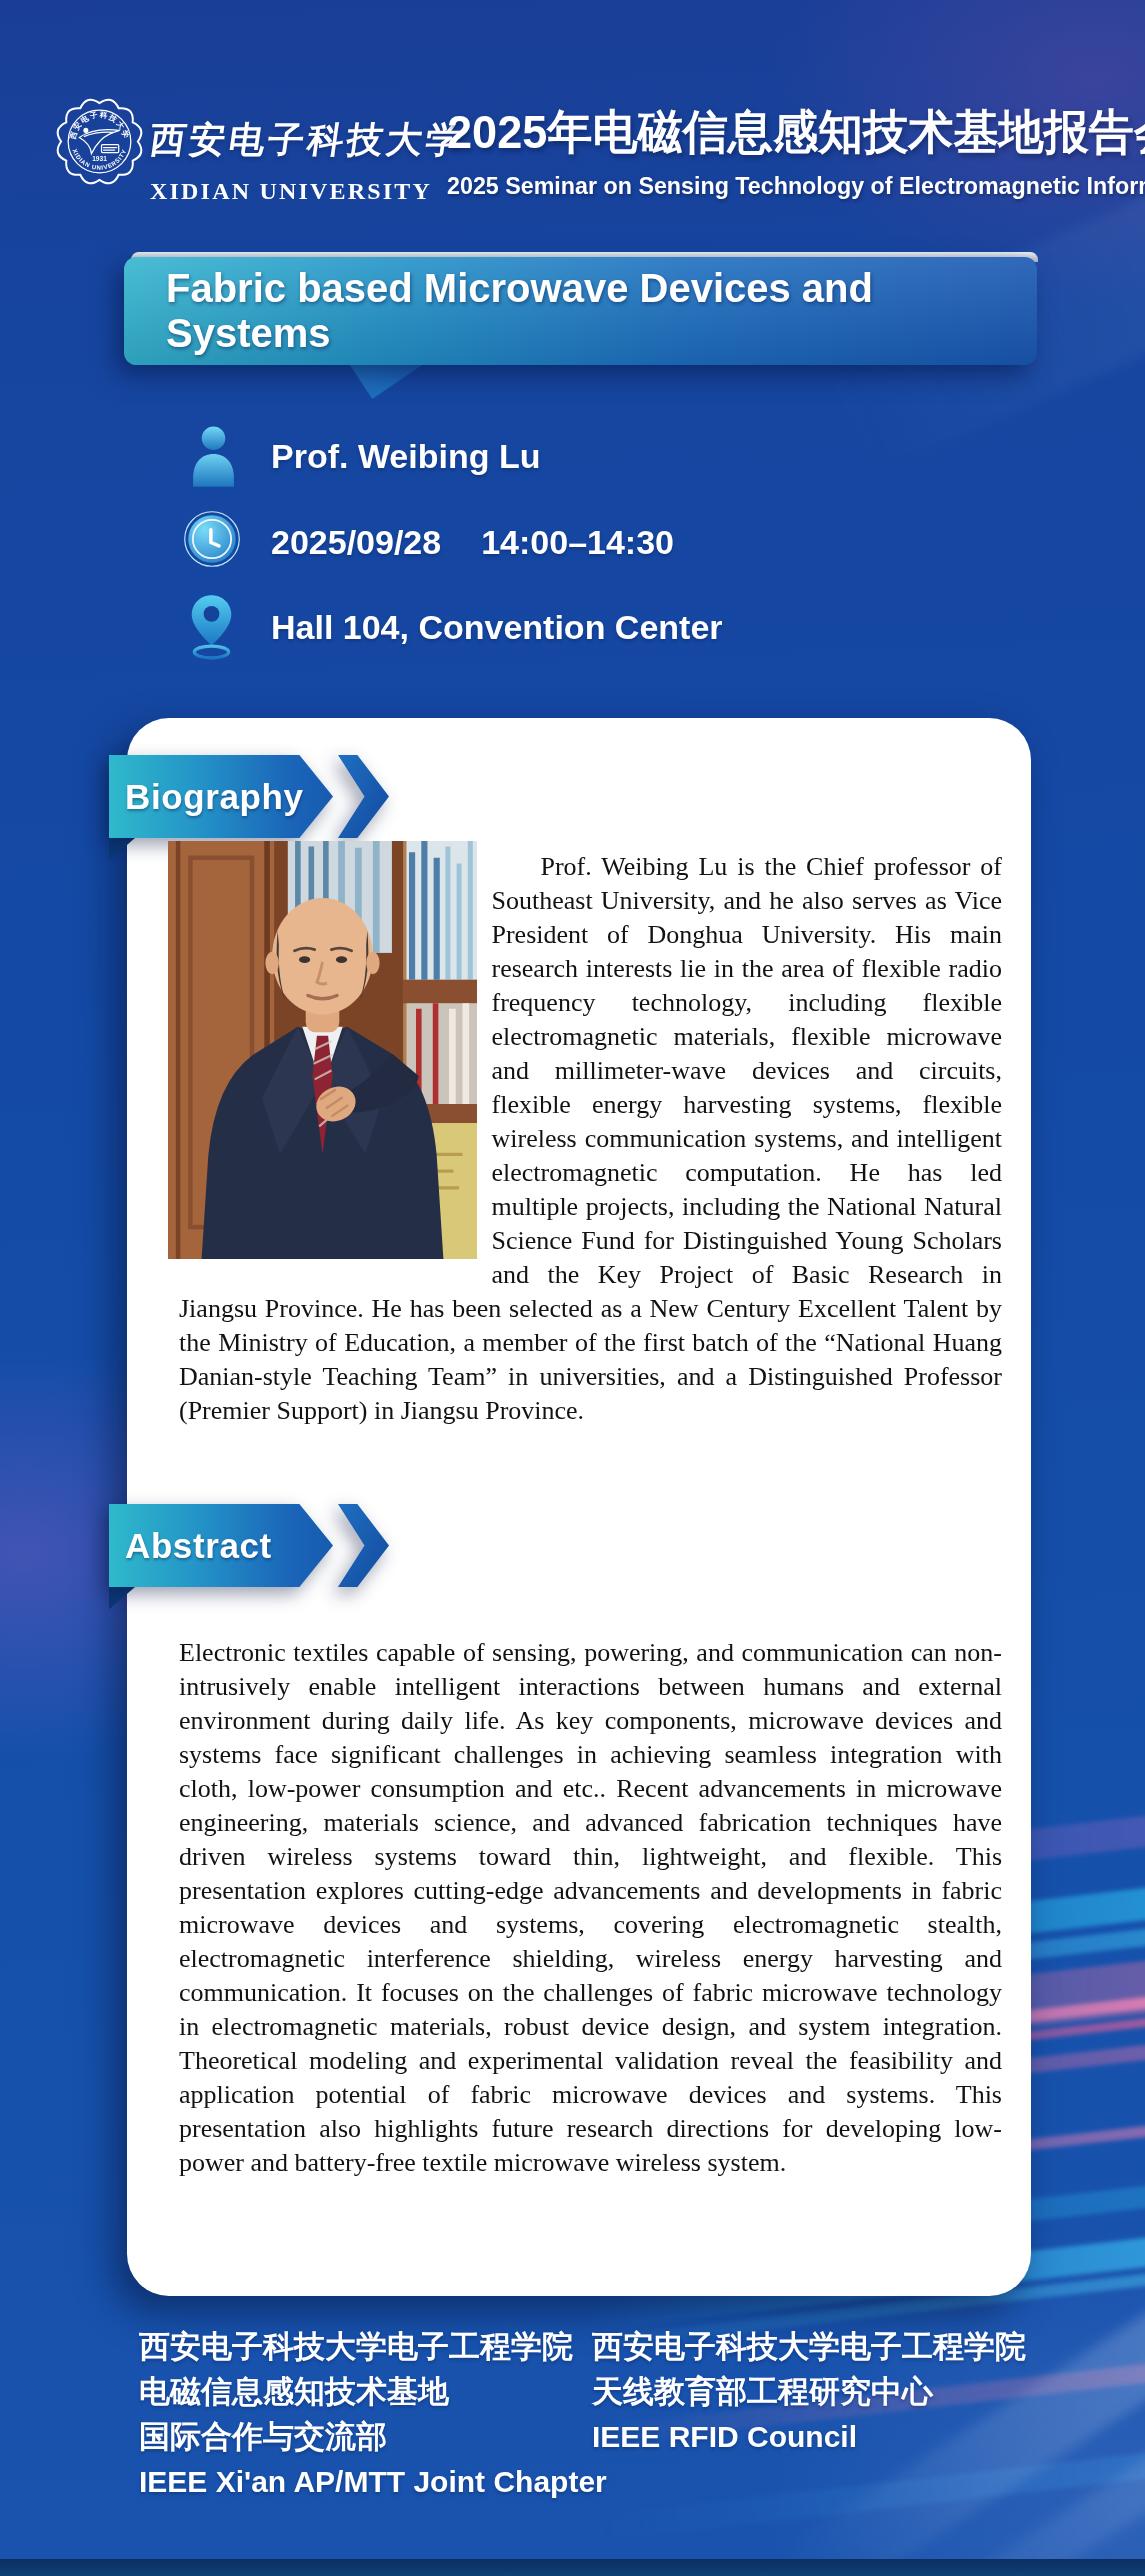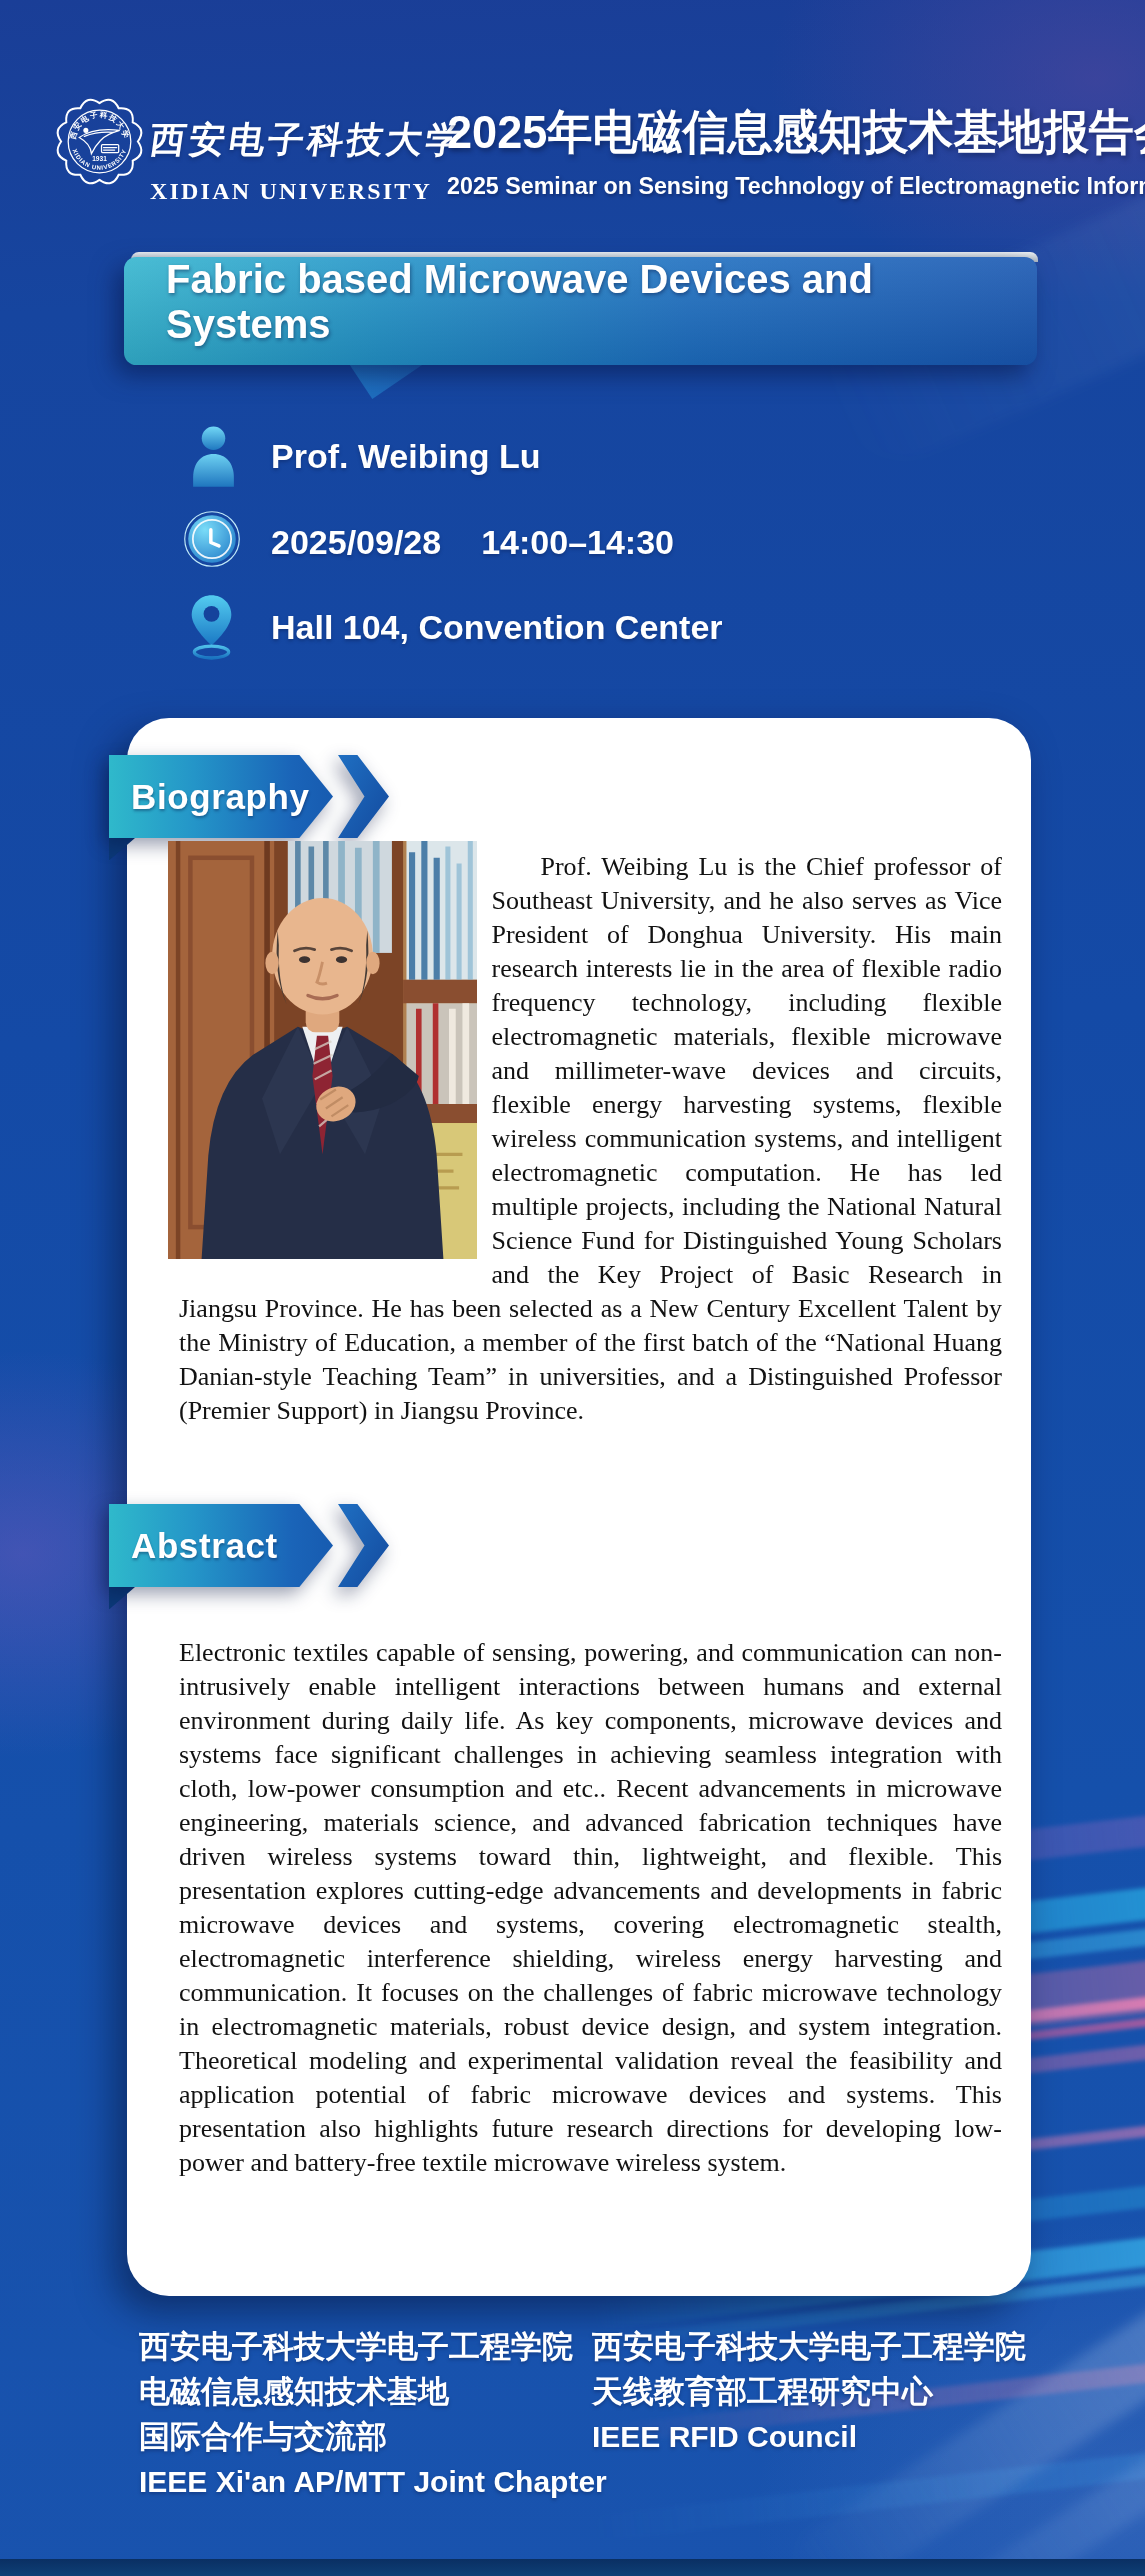--- a/index.html
+++ b/index.html
@@ -32,39 +32,39 @@
   .title-en{position:absolute;left:447px;top:173px;width:693px;z-index:3;font-size:23.5px;font-weight:700;
     white-space:nowrap;transform:scaleX(.99);transform-origin:left center;
     text-shadow:1.1px 1.7px 3.4px rgba(8,22,66,.5);}
   
   .banner-lid{position:absolute;left:131px;top:252px;width:907px;height:10px;z-index:3;
     background:linear-gradient(180deg,#eef2f5,#a9b4bf);border-radius:7.8px 7.8px 0 0;}
   .banner{position:absolute;left:124px;top:257px;width:913px;height:108px;z-index:4;border-radius:12.3px;
     background:linear-gradient(180deg,rgba(255,255,255,.10),rgba(0,20,60,.14)),
                linear-gradient(90deg,#35b6cf 0%,#2495c8 28%,#1e6fc0 62%,#1a58b2 100%);
     filter:drop-shadow(-7.8px 10px 12.3px rgba(6,20,70,.55));
-    display:flex;padding-left:42px;}
+    display:flex;align-items:center;padding-left:42px;}
   .banner-title{font-size:40px;font-weight:700;text-shadow:1.1px 2.2px 3.9px rgba(8,24,70,.45);}
   .banner-tail{position:absolute;left:340px;top:363px;width:85px;height:36px;z-index:3;
     background:linear-gradient(90deg,#1f74c2,#1d63b8);
     clip-path:polygon(10% 0,100% 0,38% 100%);
     filter:drop-shadow(-4.5px 5.6px 6.7px rgba(6,20,70,.5));}
   
   .info-icon{position:absolute;z-index:3;}
   .info-text{position:absolute;left:271px;z-index:3;font-size:34px;font-weight:700;white-space:nowrap;
     text-shadow:0 1.7px 3.4px rgba(8,24,70,.35);}
   
   .card{position:absolute;left:127px;top:718px;width:904px;height:1578px;z-index:2;background:#fff;
     border-radius:42px;box-shadow:-12.3px 15.7px 36px rgba(4,16,50,.5);}
   
   .ribbon{position:absolute;left:109px;height:83px;z-index:5;filter:drop-shadow(-4.5px 7.8px 9px rgba(5,18,60,.4));}
   .ribbon-bar{position:absolute;left:0;top:0;width:224px;height:83px;
     clip-path:polygon(0 0,85% 0,100% 50%,85% 100%,0 100%);
     background:linear-gradient(90deg,#2fb9cb 0%,#2495c8 38%,#1a64b8 82%,#175bb0 100%);
-    display:flex;align-items:center;padding-left:22px;}
+    display:flex;align-items:center;padding-left:16px;}
   .ribbon-title{font-size:35px;font-weight:700;letter-spacing:0.6px;text-shadow:0.6px 1.7px 2.8px rgba(8,24,70,.4);}
   .ribbon-chevron{position:absolute;left:229px;top:0;width:51px;height:83px;
     clip-path:polygon(0 0,38% 0,100% 50%,38% 100%,0 100%,52% 50%);
     background:linear-gradient(120deg,#1f6fc2,#134a9e);}
   .ribbon-fold{position:absolute;width:26px;height:22.4px;z-index:4;background:#0b3877;
     clip-path:polygon(0 0,100% 0,0 100%);left:109px;}
   
   .body-block{position:absolute;left:168px;width:845px;z-index:5;color:#121212;
     font-family:"Liberation Serif","DejaVu Serif",serif;font-size:26px;line-height:34px;text-align:justify;}
   .bio-photo{float:left;width:309px;height:418px;margin:2.2px 14.5px 6.7px 0;}

